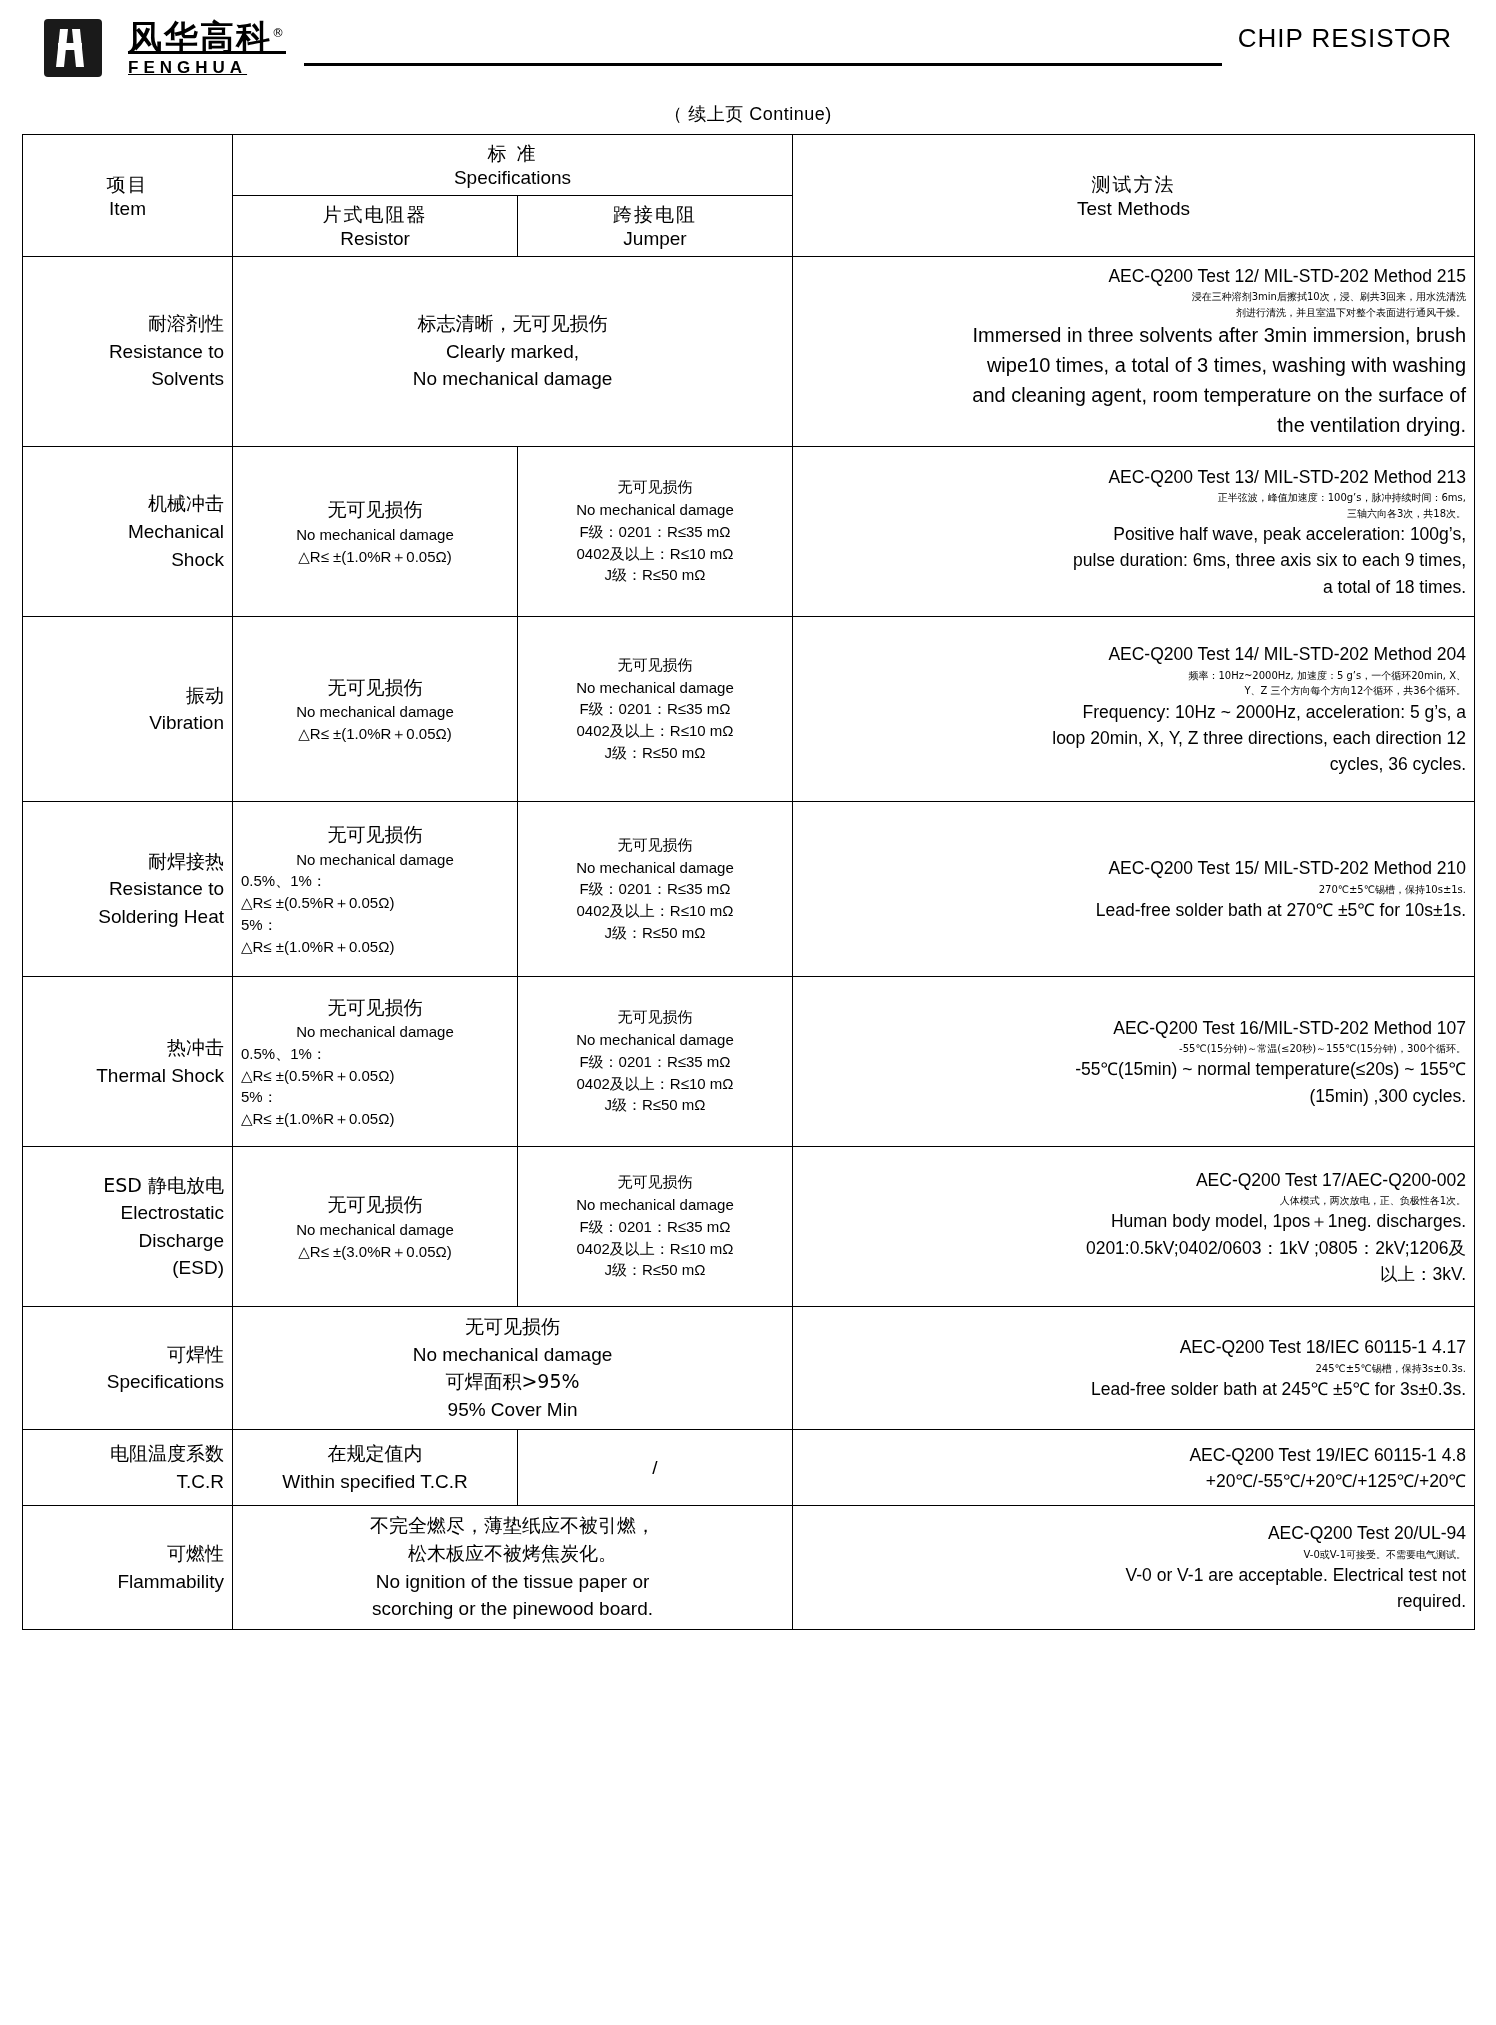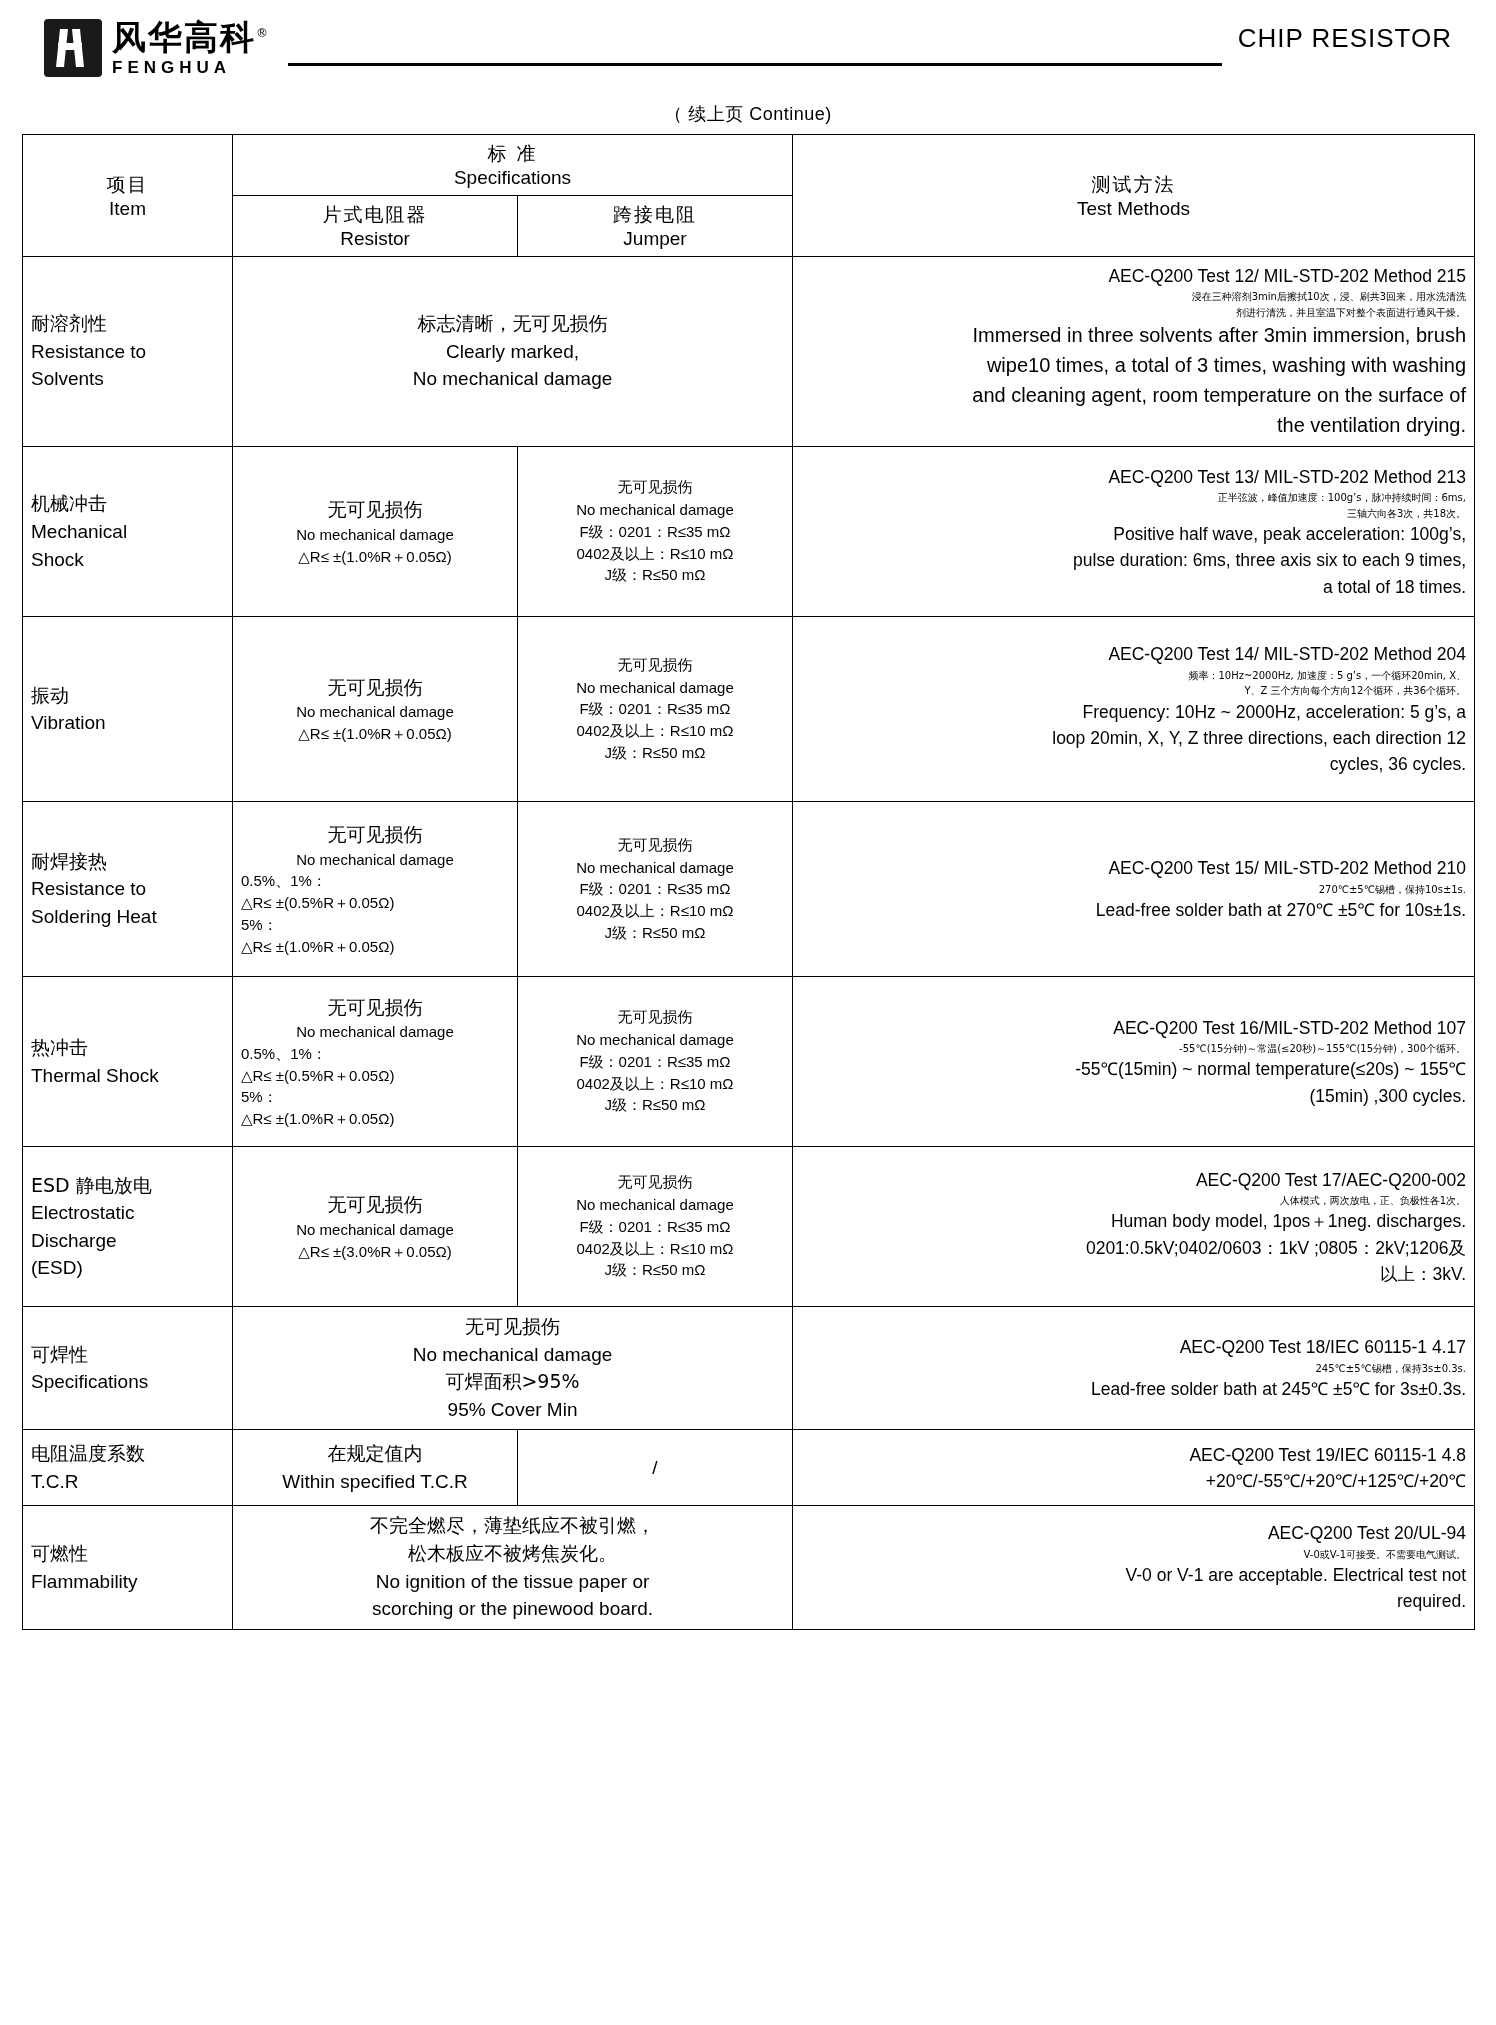--- a/index.html
+++ b/index.html
@@ -26,22 +26,23 @@
   .header {
     position: relative;
     height: 96px;
     display: flex;
     align-items: center;
     padding: 0 22px;
   }
   .logo-block {
     display: flex;
     align-items: center;
-    gap: 10px;
+    gap: 26px;
     flex: 0 0 auto;
+    text-decoration: underline;
   }
   .logo-mark {
     width: 58px;
     height: 58px;
     background: #1a1a1a;
     border-radius: 4px;
     position: relative;
     flex: 0 0 auto;
   }
   .logo-mark::before {
@@ -173,21 +174,21 @@
 
   .cell-center {
     text-align: center;
     line-height: 1.45;
   }
   .cell-left {
     text-align: right;
     line-height: 1.5;
   }
   .item-cell {
-    text-align: left;
+    text-align: right;
     line-height: 1.45;
   }
   .item-cell .cn { font-size: 19px; display:block; }
   .item-cell .en { font-size: 19px; display:block; }
 
   .big-cn { font-family: "DejaVu Sans", sans-serif; font-size: 19px; }
   .big-en { font-size: 19px; }
   .sm { font-size: 15px; }
   .sm-cn { font-family: "DejaVu Sans", sans-serif; font-size: 15px; }
   .tm { font-size: 17.5px; line-height: 1.5; }

